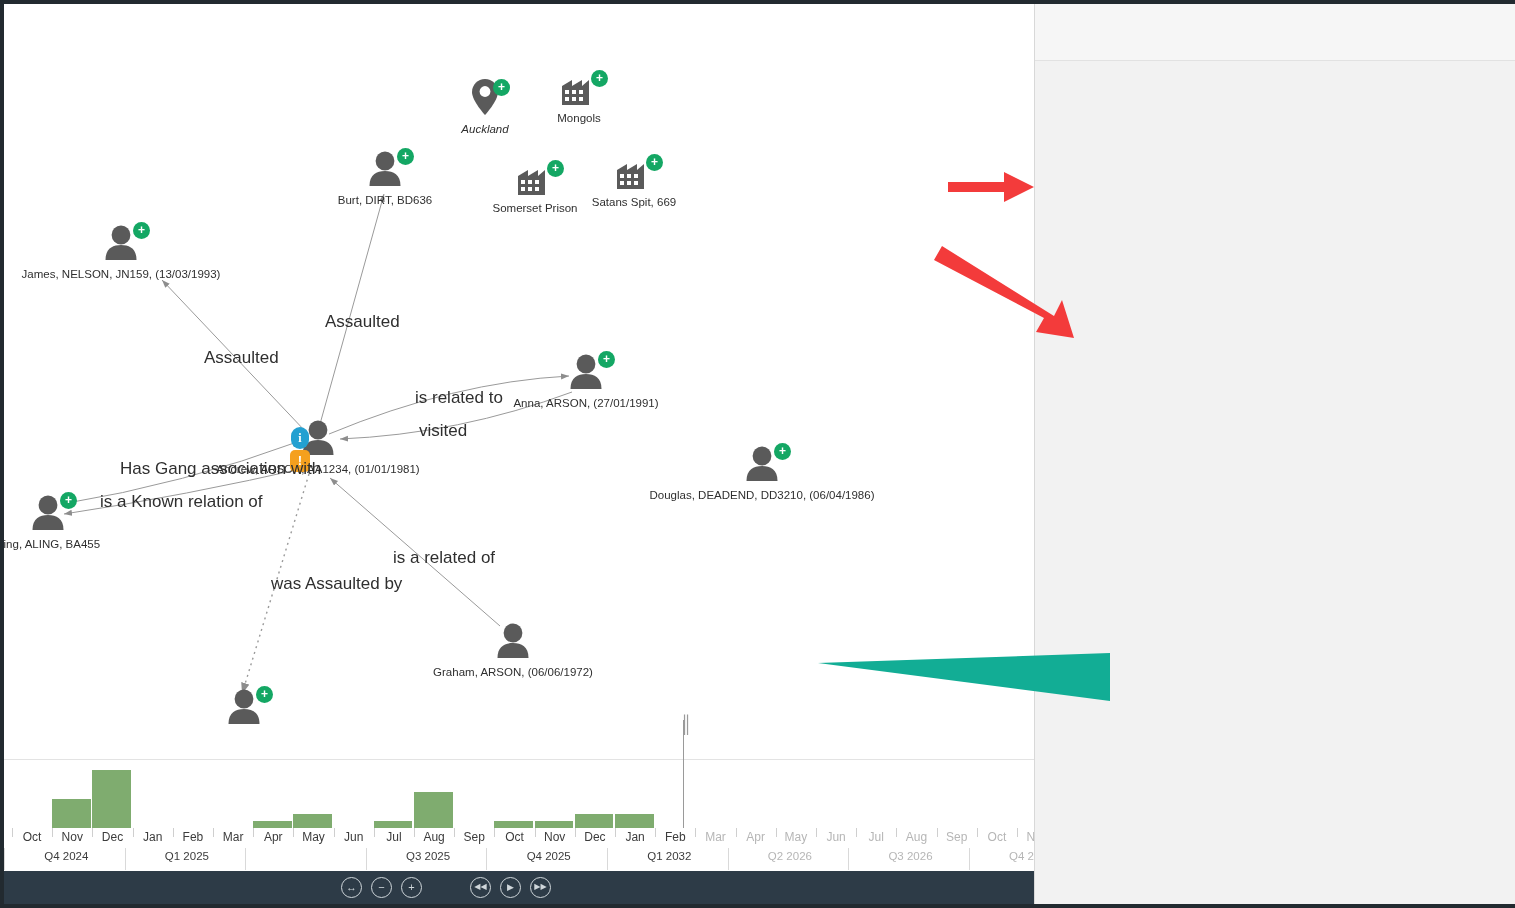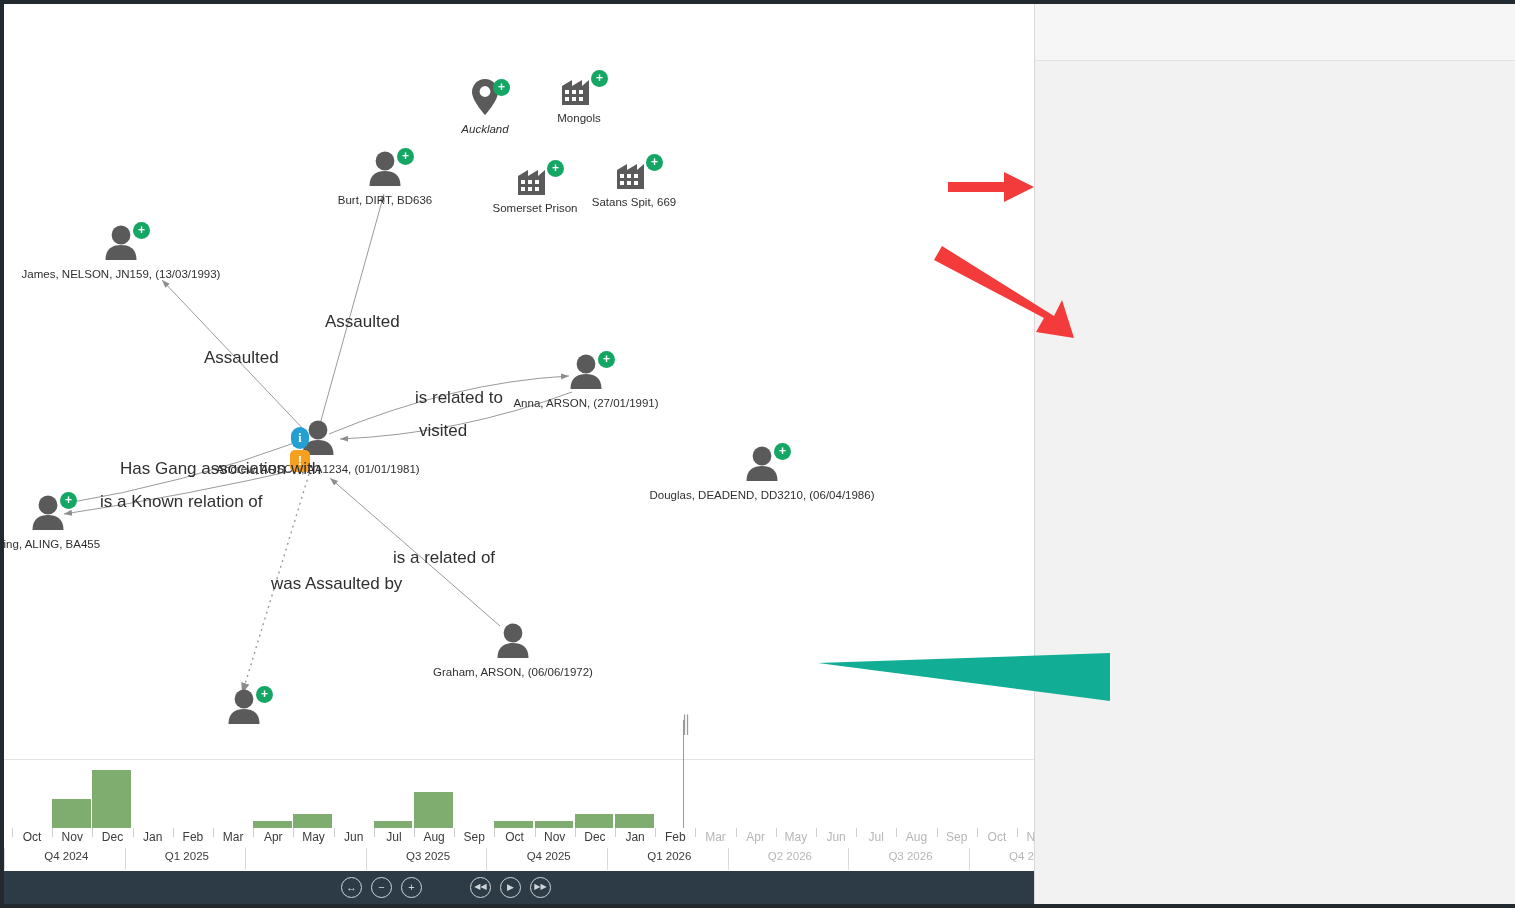--- a/index.html
+++ b/index.html
@@ -344,21 +344,21 @@
           <div class="tl-quarter" style="left: 2px; width: 120.6px;">Q4  2024</div>
           <div class="tl-qsep" style="left: 0px;"></div>
           <div class="tl-quarter" style="left: 122.6px; width: 120.6px;">Q1  2025</div>
           <div class="tl-qsep" style="left: 120.6px;"></div>
           <div class="tl-quarter" style="left: 243.2px; width: 120.6px; margin-top: 35px;">Q2  2025</div>
           <div class="tl-qsep" style="left: 241.2px;"></div>
           <div class="tl-quarter" style="left: 363.8px; width: 120.6px;">Q3  2025</div>
           <div class="tl-qsep" style="left: 361.8px;"></div>
           <div class="tl-quarter" style="left: 484.4px; width: 120.6px;">Q4  2025</div>
           <div class="tl-qsep" style="left: 482.4px;"></div>
-          <div class="tl-quarter" style="left: 605px; width: 120.6px;">Q1  2026</div>
+          <div class="tl-quarter" style="left: 605px; width: 120.6px;">Q1  2032</div>
           <div class="tl-qsep" style="left: 603px;"></div>
           <div class="tl-quarter dim" style="left: 725.6px; width: 120.6px;">Q2  2026</div>
           <div class="tl-qsep" style="left: 723.6px;"></div>
           <div class="tl-quarter dim" style="left: 846.2px; width: 120.6px;">Q3  2026</div>
           <div class="tl-qsep" style="left: 844.2px;"></div>
           <div class="tl-quarter dim" style="left: 966.8px; width: 120.6px;">Q4  2026</div>
           <div class="tl-qsep" style="left: 964.8px;"></div>
         </div>
       <div id="tl-cursor"></div>
       <div id="tl-handle">║</div>

